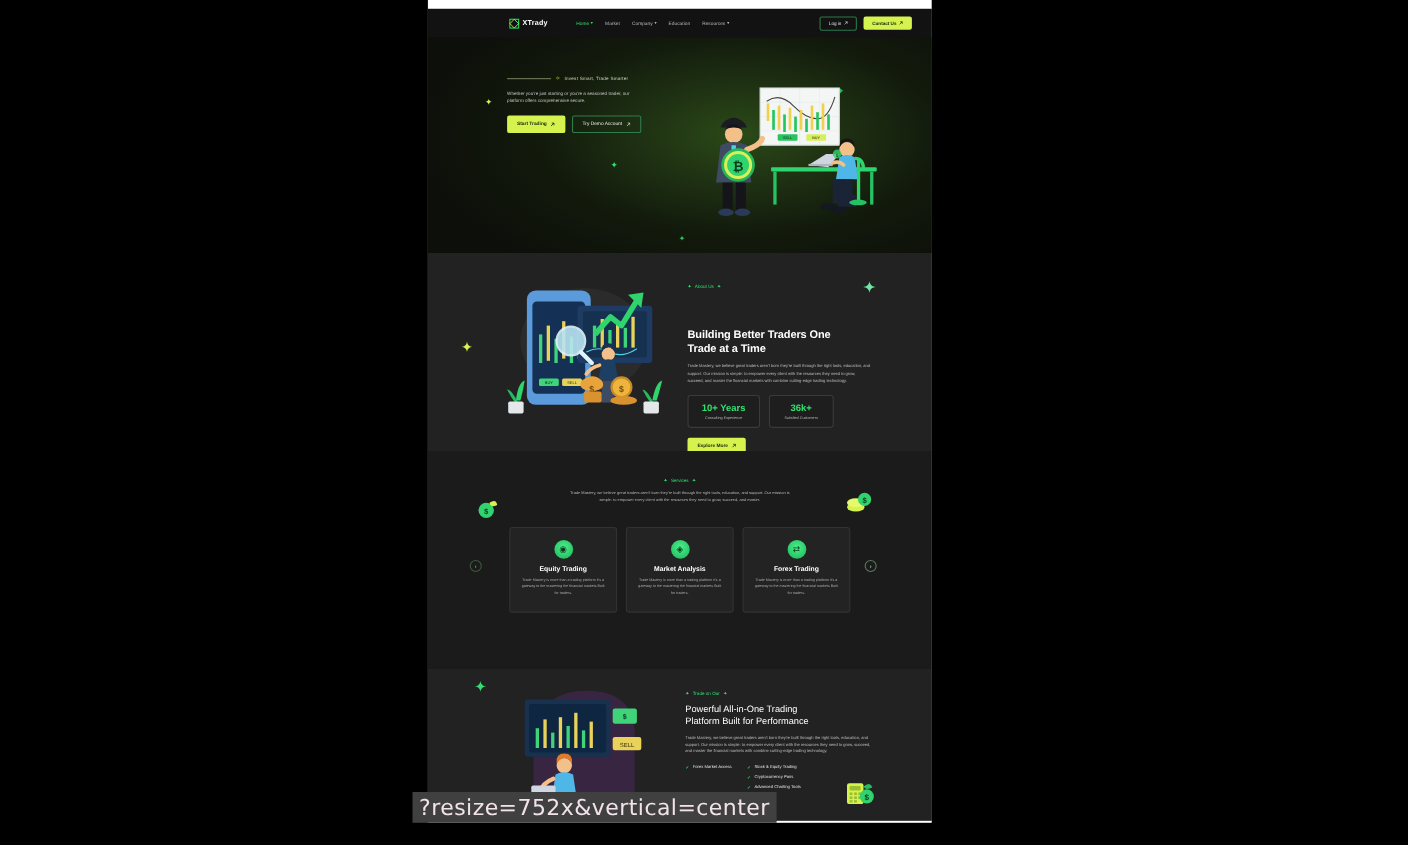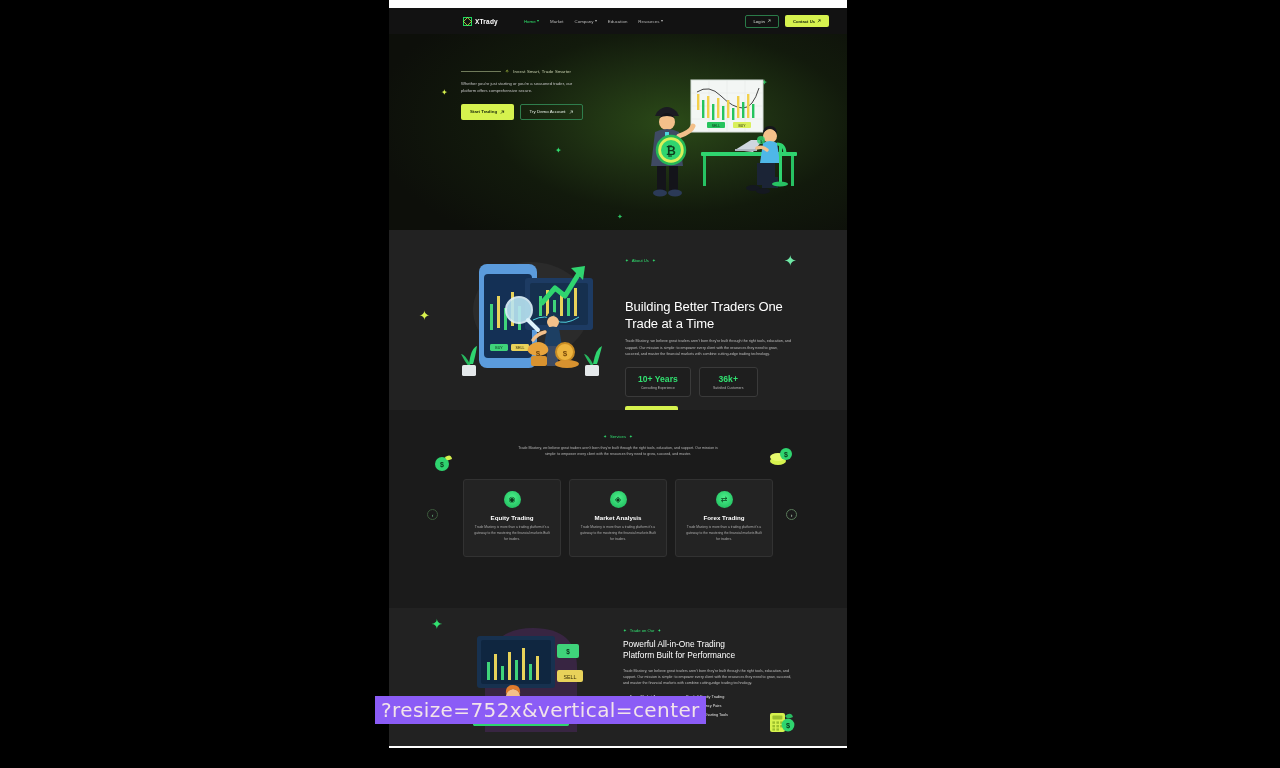--- a/index.html
+++ b/index.html
@@ -62,21 +62,21 @@
   .star { position:absolute; color:#d8f24e; }
   .plus-g { position:absolute; color:#32e070; }
 
   
   .about { position:relative; height:180px; background:#222222; overflow:hidden; }
   .about-inner { display:flex; padding:18px 0 0 70px; gap:16px; }
   .about-art { width:150px; height:135px; position:relative; }
   .about-right { width:168px; padding-top:10px; }
   .tag { display:flex; align-items:center; gap:3px; color:#31e070; font-size:4.2px; margin-bottom:6px;}
   .tag .d { font-size:4.4px; }
-  h2.sec-title { color:#fff; font-size:13px; line-height:1.32; font-weight:400; letter-spacing:-.1px;margin-top:35px;}
+  h2.sec-title { color:#fff; font-size:10px; line-height:1.32; font-weight:700; letter-spacing:-.1px;margin-top:35px;}
   .sec-body { margin-top:6px; color:#bdbdbd; font-size:3.7px; line-height:1.75; }
   .stats { margin-top:9px; display:flex; gap:8px; }
   .stat { border:0.7px solid #3a3a3a; border-radius:3px; padding:6px 12px; text-align:center;
      background:#1e1e1e; min-width:59px;}
   .stat .n { color:#31e070; font-size:8.6px; font-weight:800;text-align:center; }
   .stat .l { color:#b5b5b5; font-size:3.4px; margin-top:2px; }
   .explore { margin-top:9px; display:inline-flex; background:#d6f24e; color:#16250a;
      font-size:4.4px; font-weight:700; padding:4.5px 9px; border-radius:2px; align-items:center; gap:3px;}
 
   
@@ -104,22 +104,22 @@
   .plat-inner { display:flex; padding-left:70px; gap:14px; }
   .plat-art { width:150px; height:110px; position:relative; }
   .plat-right { width:170px; padding-top:6px; }
   .plat-right h2 { color:#fff; font-size:8.4px; line-height:1.34; font-weight:400; }
   .feat-cols { display:flex; gap:14px; margin-top:8px; }
   .feat { display:flex; align-items:center; gap:3px; color:#e2e2e2; font-size:3.8px;
      margin-bottom:4px; white-space:nowrap;}
   .chk { color:#31e070; font-size:4.4px; }
 
   
-  .urlbar { position:absolute; left:375px; top:696px; padding:2px 6px;
-     background:#8b5cf6; color:#f2e3ea; font-size:20px; letter-spacing:.4px;
+  .urlbar { position:absolute; left:375px; top:720px; padding:2px 6px;
+     background:#404040; color:#f2e3ea; font-size:20px; letter-spacing:.4px;
      font-family:"DejaVu Sans", sans-serif; }
 </style>
 </head>
 <body>
 
 <div id="viewport">
   <div id="frame"></div>
 
   <div id="page">
 

